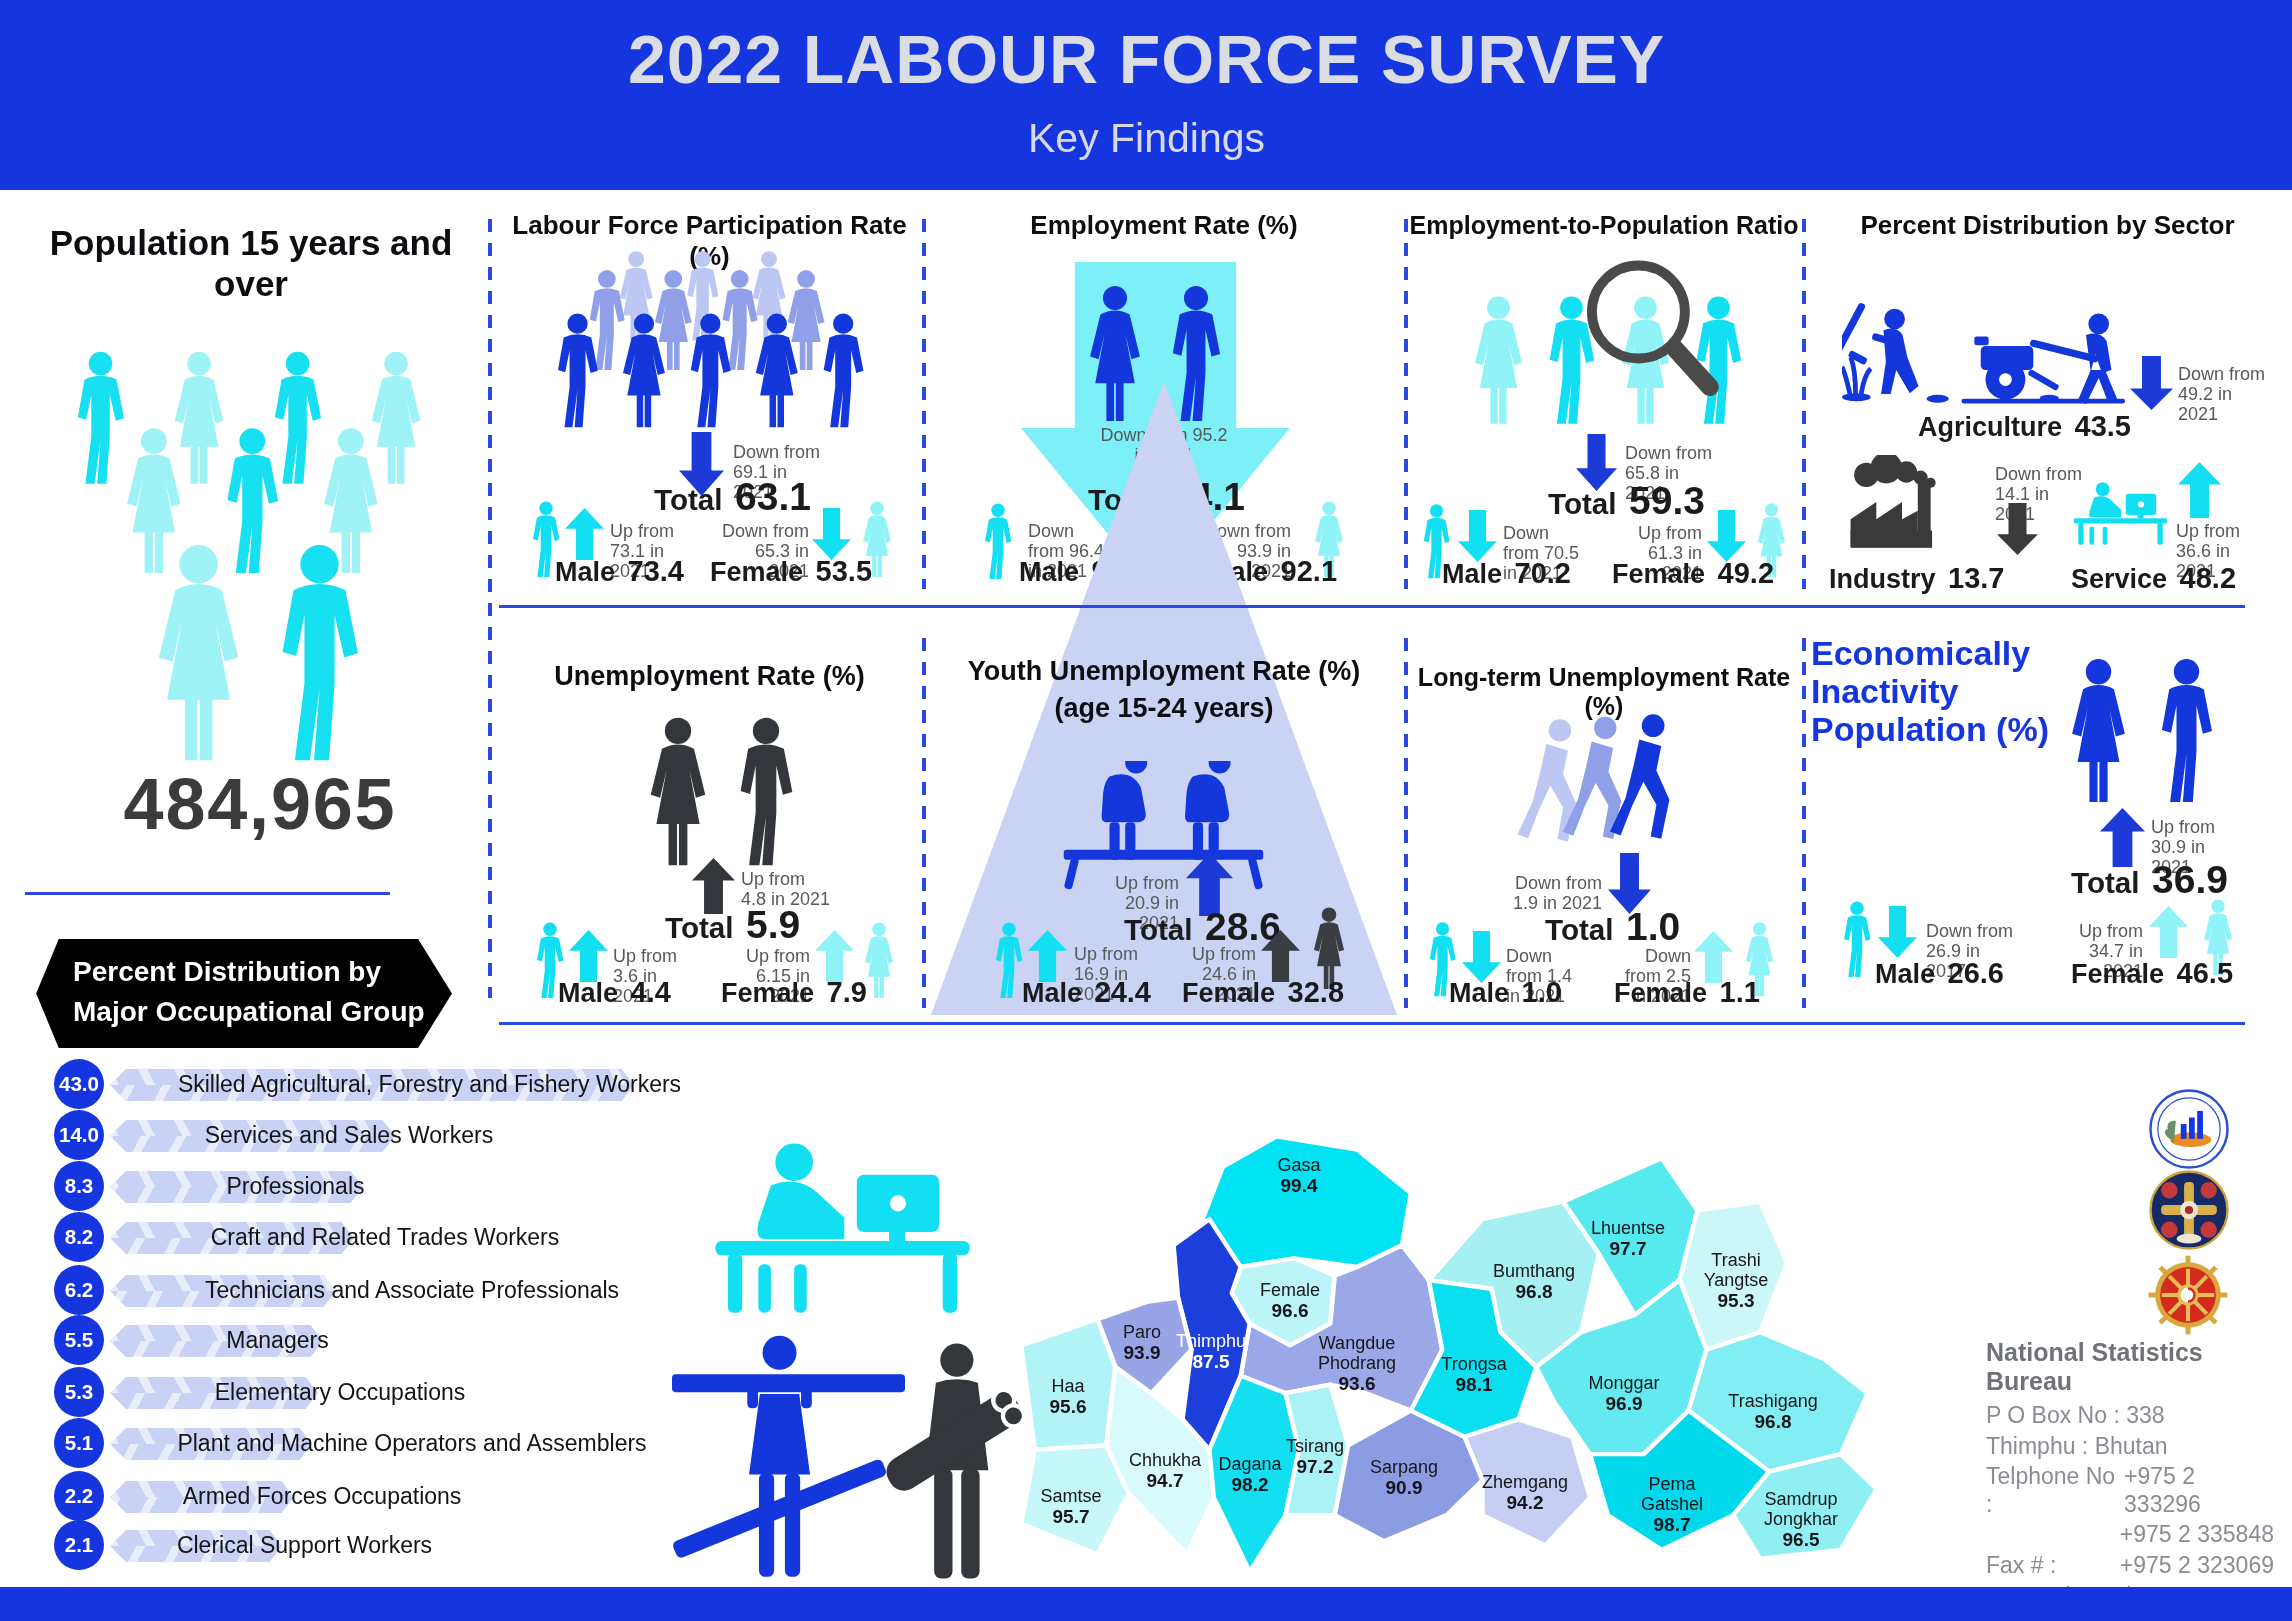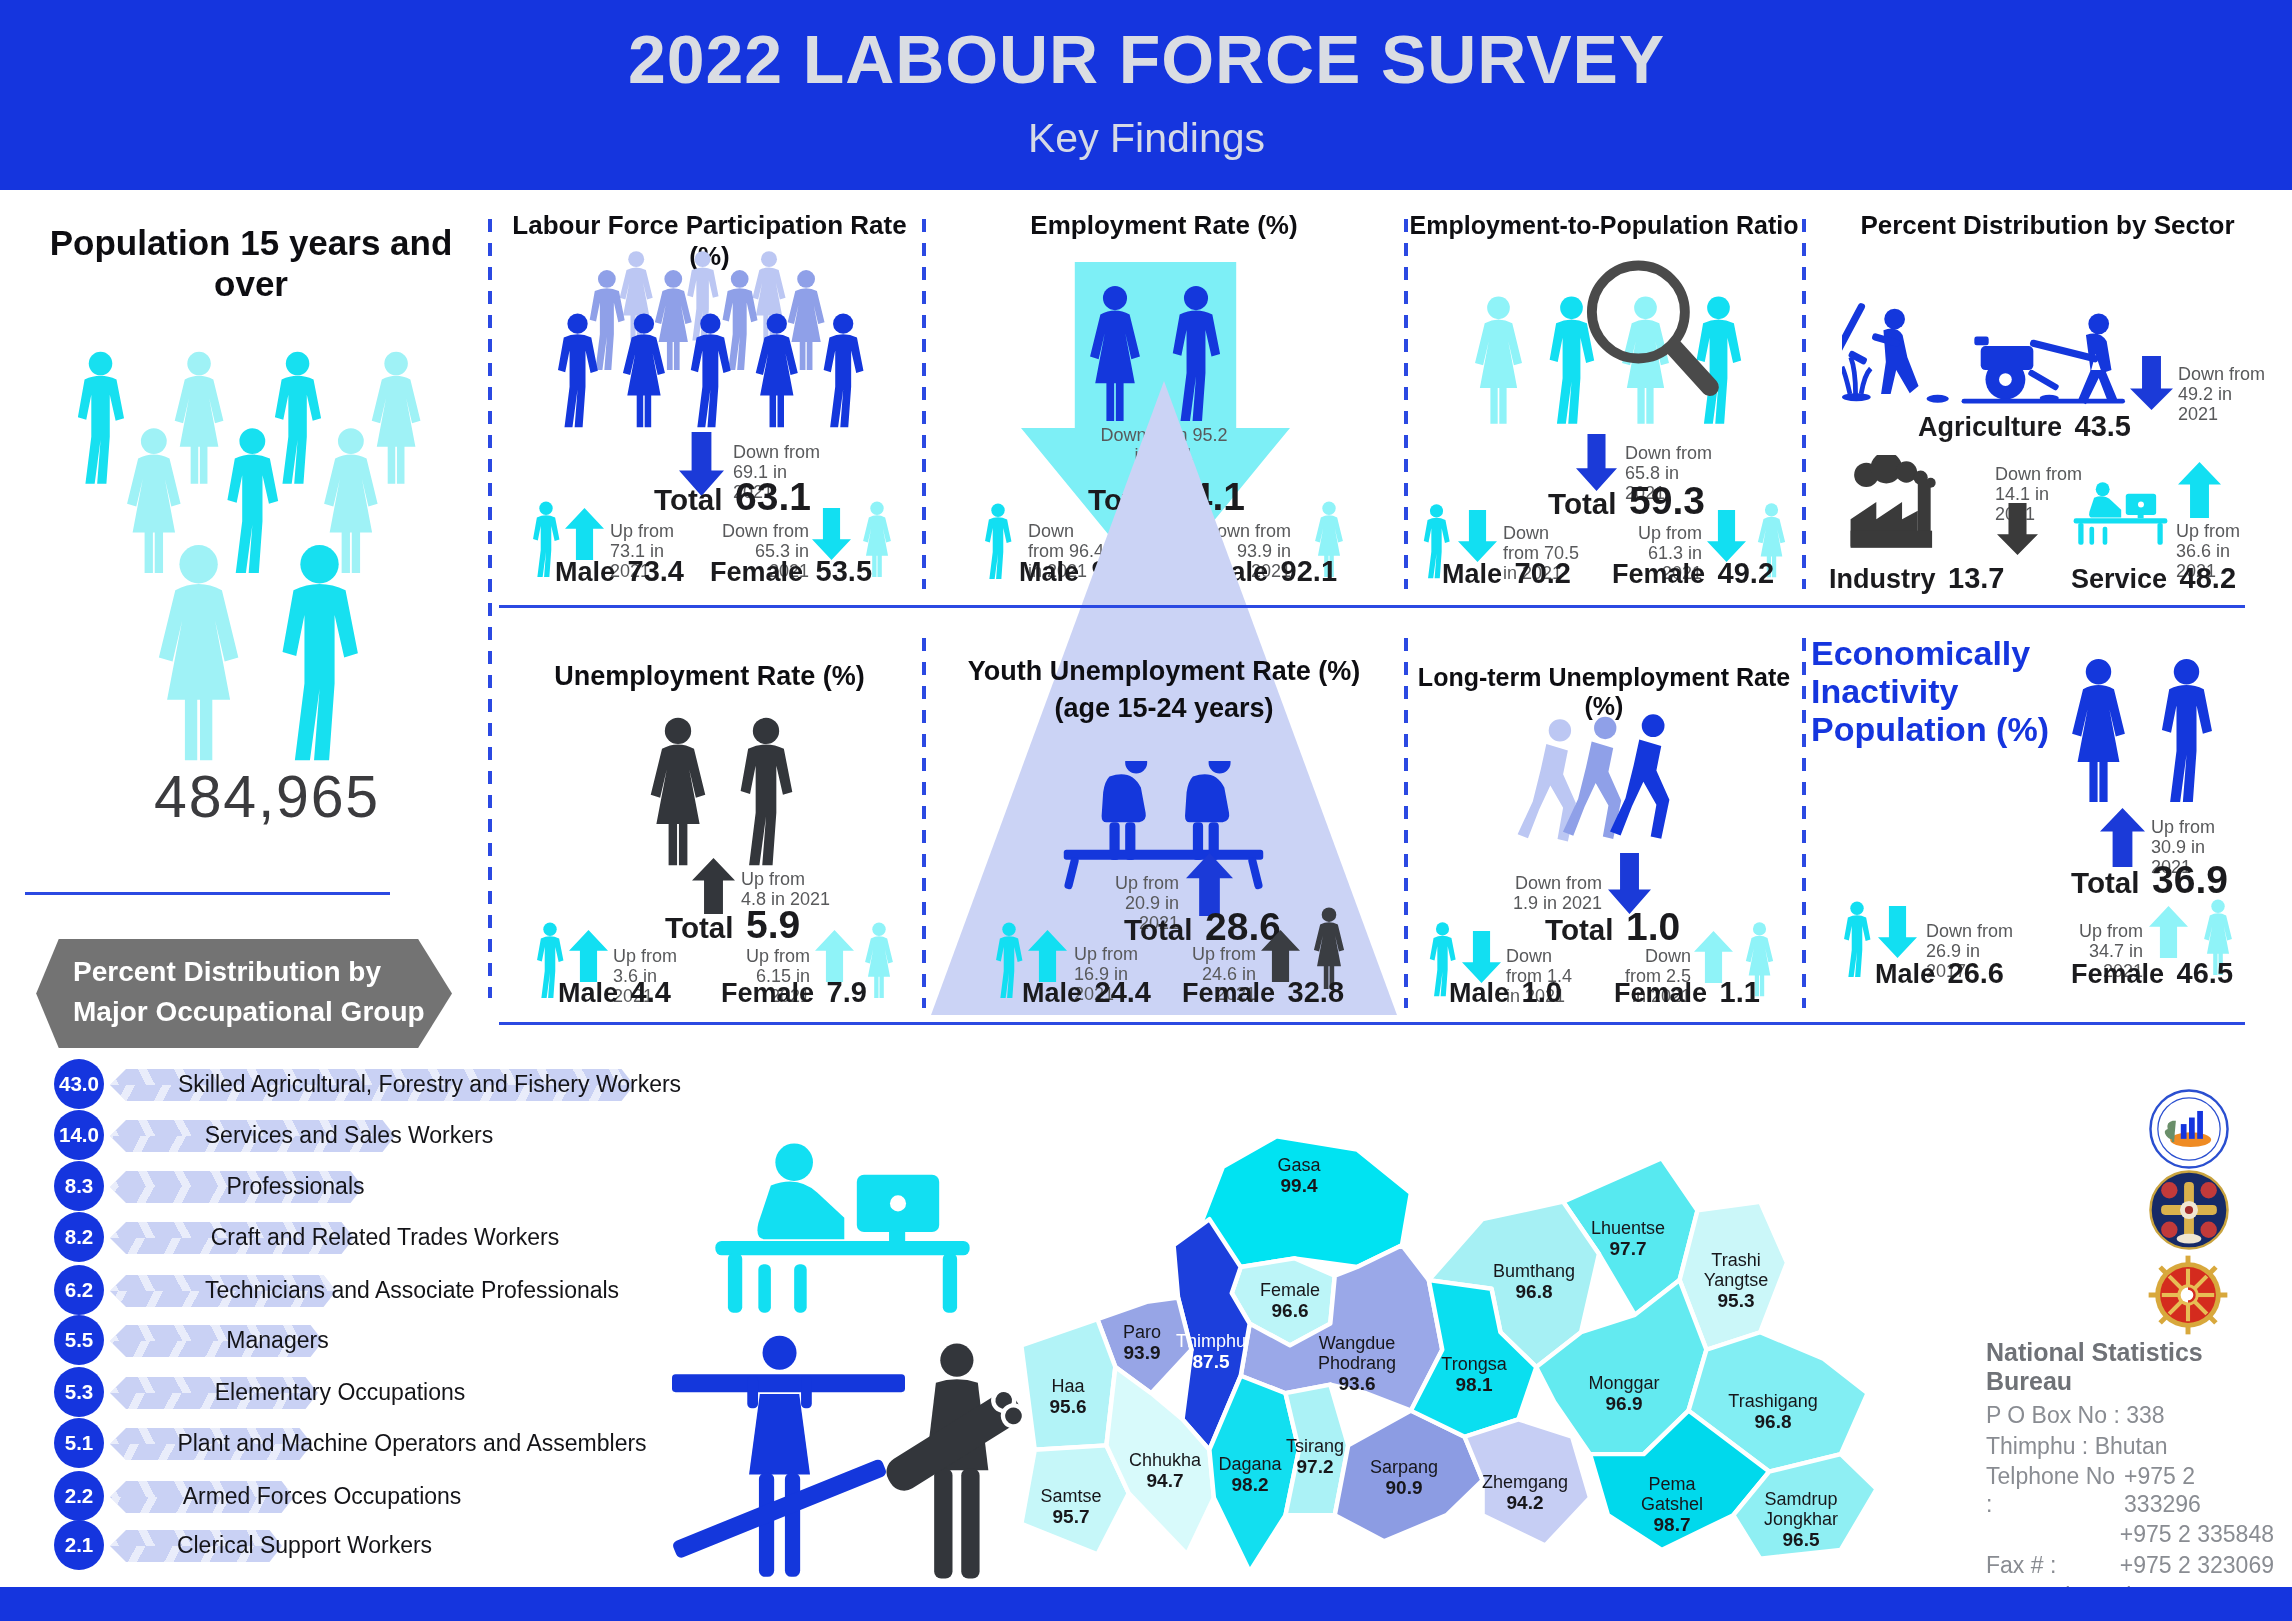--- a/index.html
+++ b/index.html
@@ -21,23 +21,23 @@
   .rt{text-align:right;}
   .big{position:absolute;display:flex;gap:12.5px;align-items:baseline;font-weight:700;color:#1B1B1E;white-space:nowrap;}
   .big .l{font-size:27px;} .big .v{font-size:29px;}
   .tbig .l{font-size:29.6px;} .tbig .v{font-size:39px;}
   .arr{position:absolute;}
   .arr-up{clip-path:polygon(50% 0,100% 40%,72% 40%,72% 100%,28% 100%,28% 40%,0 40%);}
   .arr-down{clip-path:polygon(50% 100%,100% 60%,72% 60%,72% 0,28% 0,28% 60%,0 60%);}
   .person{position:absolute;}
   
   .pop-title{position:absolute;left:18px;top:222px;width:466px;text-align:center;font-size:35px;font-weight:700;line-height:1.18;color:#0E0E12;}
-  .pop-num{position:absolute;left:16px;top:763px;width:502px;text-align:center;font-size:59px;font-weight:400;color:#3B3B3E;letter-spacing:1.8px;}
+  .pop-num{position:absolute;left:9px;top:763px;width:502px;text-align:center;font-size:72px;font-weight:700;color:#3B3B3E;letter-spacing:1.8px;}
   
-  .ribbon{position:absolute;left:0;top:939px;width:452px;height:109px;background:#737373;
+  .ribbon{position:absolute;left:0;top:939px;width:452px;height:109px;background:#000000;
           clip-path:polygon(13% 0,92.5% 0,100% 50%,92.5% 100%,13% 100%,8% 50%);}
   .ribbon-text{position:absolute;left:73px;top:12.5px;width:358px;font-size:28px;font-weight:700;color:#fff;line-height:1.45;}
   .occ-row{position:absolute;left:54px;height:52px;}
   .occ-circle{position:absolute;left:0;top:0;width:50px;height:50px;border-radius:50%;background:#1535DE;
               color:#fff;font-size:20.6px;font-weight:700;display:flex;align-items:center;justify-content:center;}
   .occ-bar{position:absolute;left:56px;top:9.9px;height:32px;
            background-color:#C9D1F4;
            background-image:repeating-linear-gradient(62deg,rgba(255,255,255,.6) 0 8px,rgba(255,255,255,0) 8px 32px),
                             repeating-linear-gradient(-62deg,rgba(255,255,255,.6) 0 8px,rgba(255,255,255,0) 8px 32px);
            background-size:100% 50%,100% 50%;background-position:0 0,0 100%;background-repeat:no-repeat;

